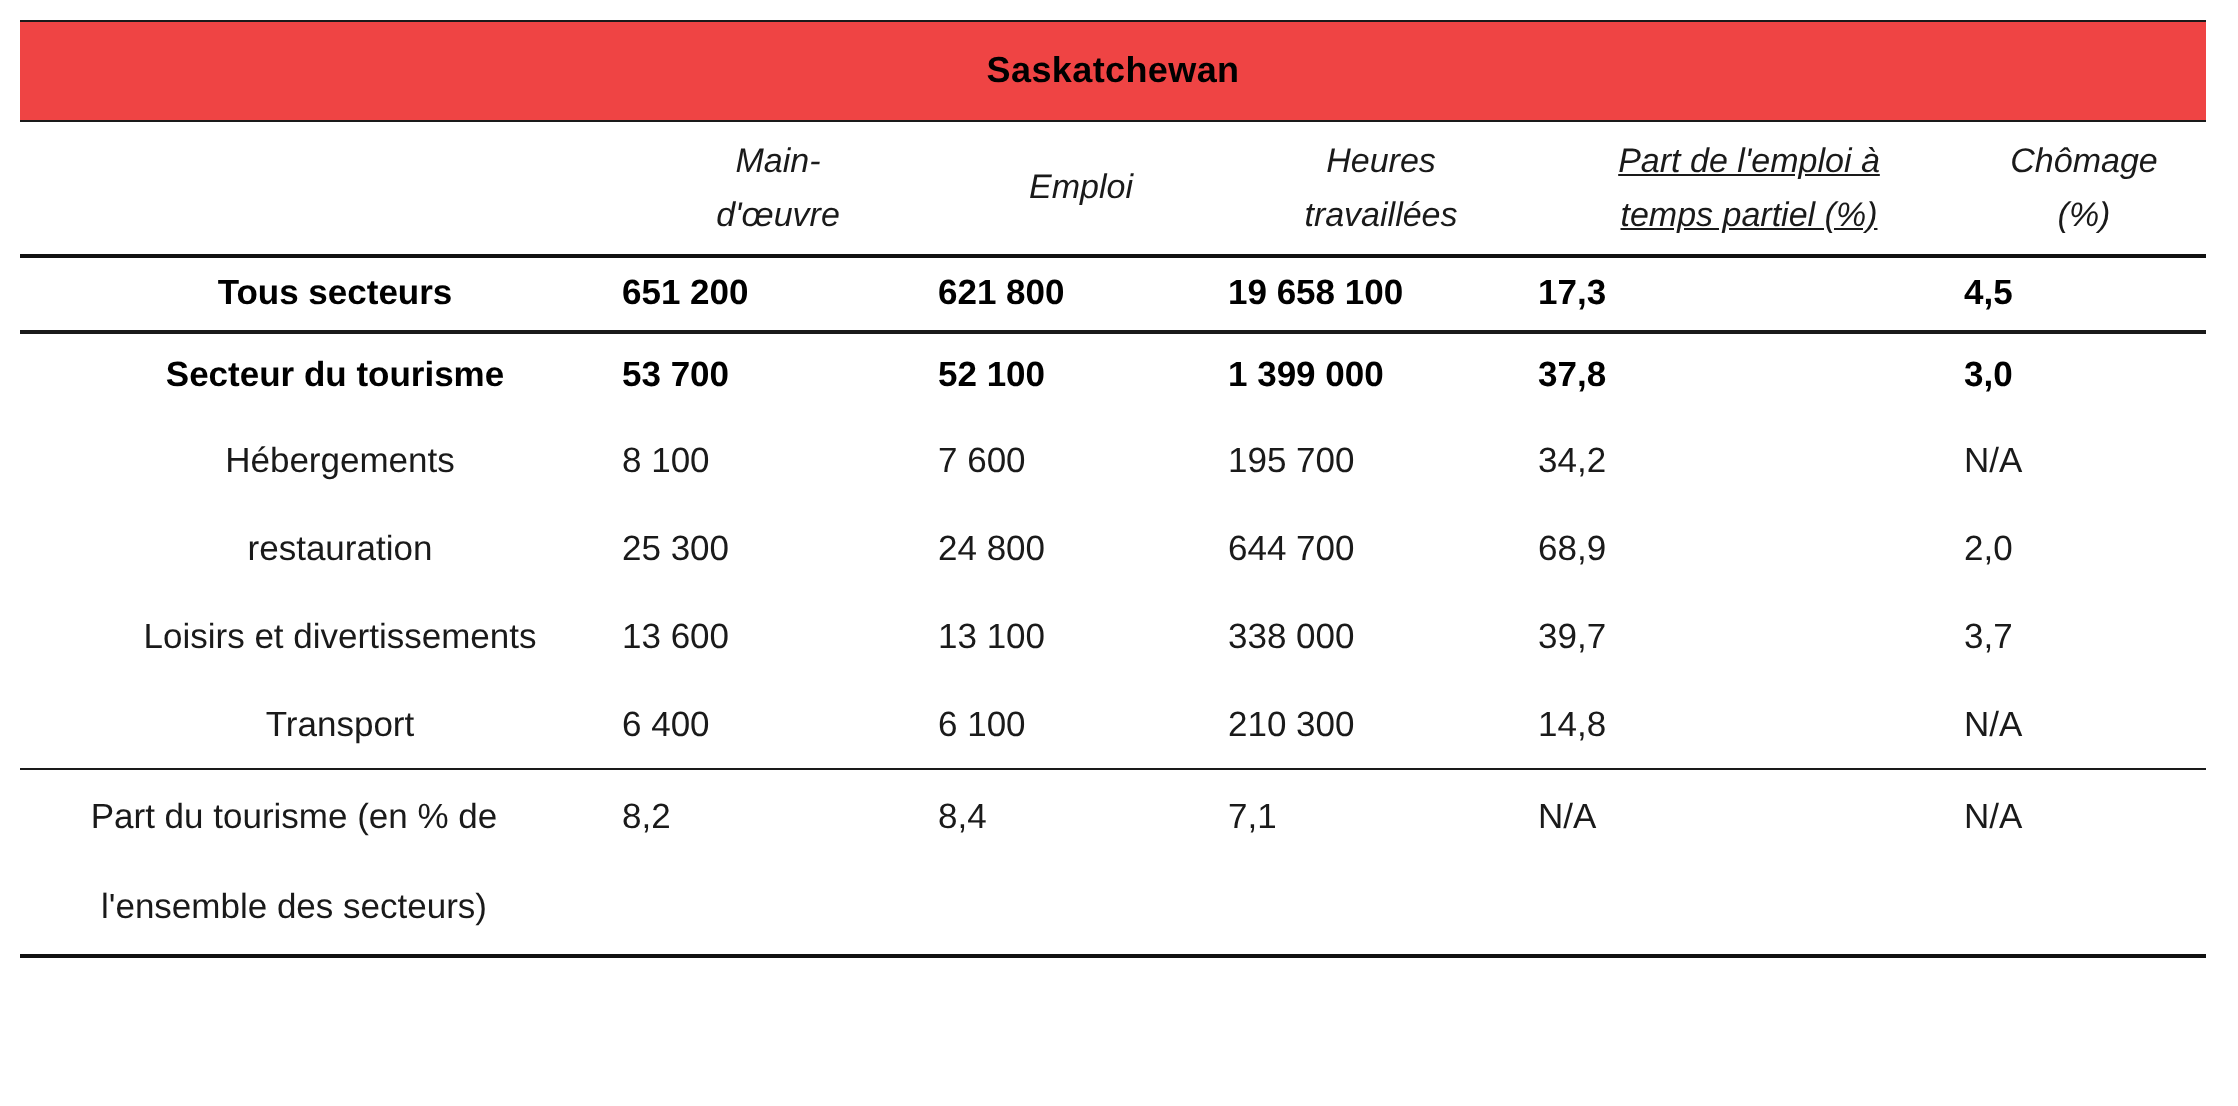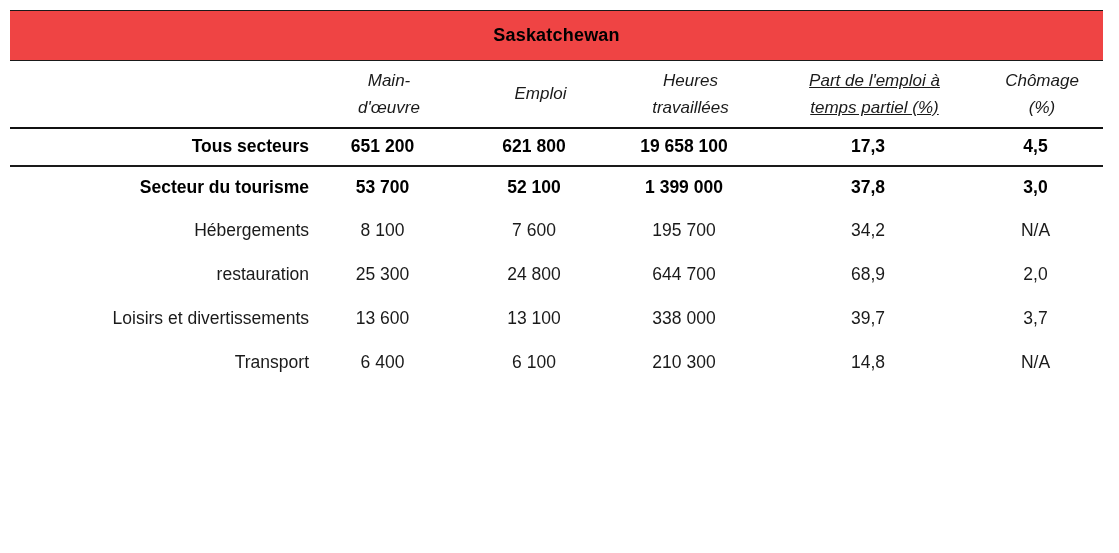--- a/index.html
+++ b/index.html
@@ -39,22 +39,22 @@
     border-bottom: 2px solid #111;
     padding: 2px 0;
   }
   .hdr { display: inline-block; }
   .hdr.w-main  { max-width: 80px; }
   .hdr.w-heures { max-width: 120px; }
   .hdr.w-partiel { max-width: 178px; text-decoration: underline; }
   .hdr.w-chomage { max-width: 92px; font-style: italic; }
   
   td { font-size: 17.5px; }
-  .label-cell { text-align: right; padding-left: 16px; }
-  .num { text-align: center; padding-right: 14px; white-space: nowrap; }
+  .label-cell { text-align: center; padding-left: 16px; }
+  .num { text-align: left; padding-right: 14px; white-space: nowrap; }
   tr.bold-row td { font-weight: 700; color: #000; }
   tr.row-tous td { height: 38px; border-bottom: 2px solid #1a1a1a; }
   tr.row-secteur td { height: 43px; }
   tr.sub td { height: 44px; }
   tr.sub .label-cell { padding-left: 21px; }
   tr.footer-row td {
     border-top: 1px solid #1a1a1a;
     border-bottom: 2px solid #111;
     vertical-align: top;
     height: 93px;
@@ -139,15 +139,23 @@
     <tr class="sub">
       <td class="label-cell">Transport</td>
       <td class="num">6 400</td>
       <td class="num">6 100</td>
       <td class="num">210 300</td>
       <td class="num">14,8</td>
       <td class="num">N/A</td>
     </tr>
 
 
+    <tr class="footer-row">
+      <td class="label-cell">Part du tourisme (en % de l'ensemble des secteurs)</td>
+      <td class="num">8,2</td>
+      <td class="num">8,4</td>
+      <td class="num">7,1</td>
+      <td class="num">N/A</td>
+      <td class="num">N/A</td>
+    </tr>
   </tbody>
     </table>
 </div>
 
 </body></html>

